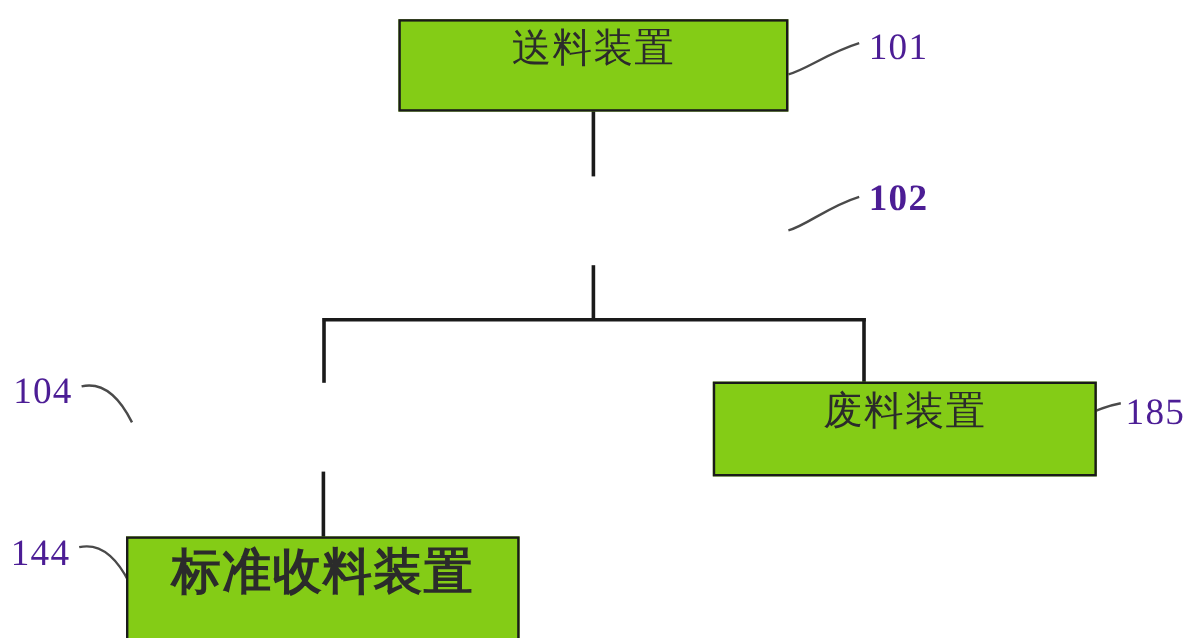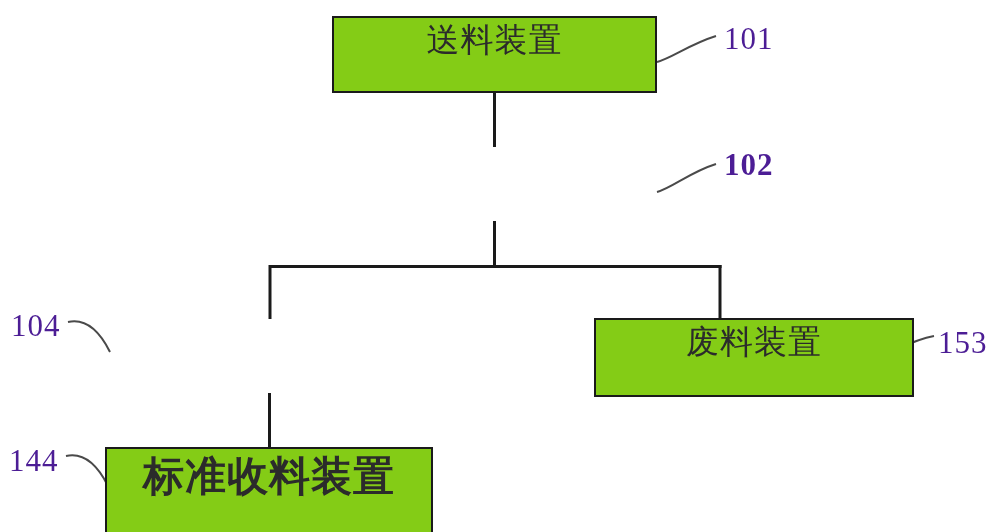--- a/index.html
+++ b/index.html
@@ -110,17 +110,17 @@
   <div class="node-box" id="box-103">
     <span class="node-label">废料装置</span>
   </div>
 
   <div class="node-box" id="box-105">
     <span class="node-label">标准收料装置</span>
   </div>
 
   <span class="ref-num" id="ref-101">101</span>
   <span class="ref-num" id="ref-102">102</span>
-  <span class="ref-num" id="ref-103">153</span>
+  <span class="ref-num" id="ref-103">185</span>
   <span class="ref-num" id="ref-104">104</span>
   <span class="ref-num" id="ref-105">144</span>
 
 </div>
 
 </body></html>

